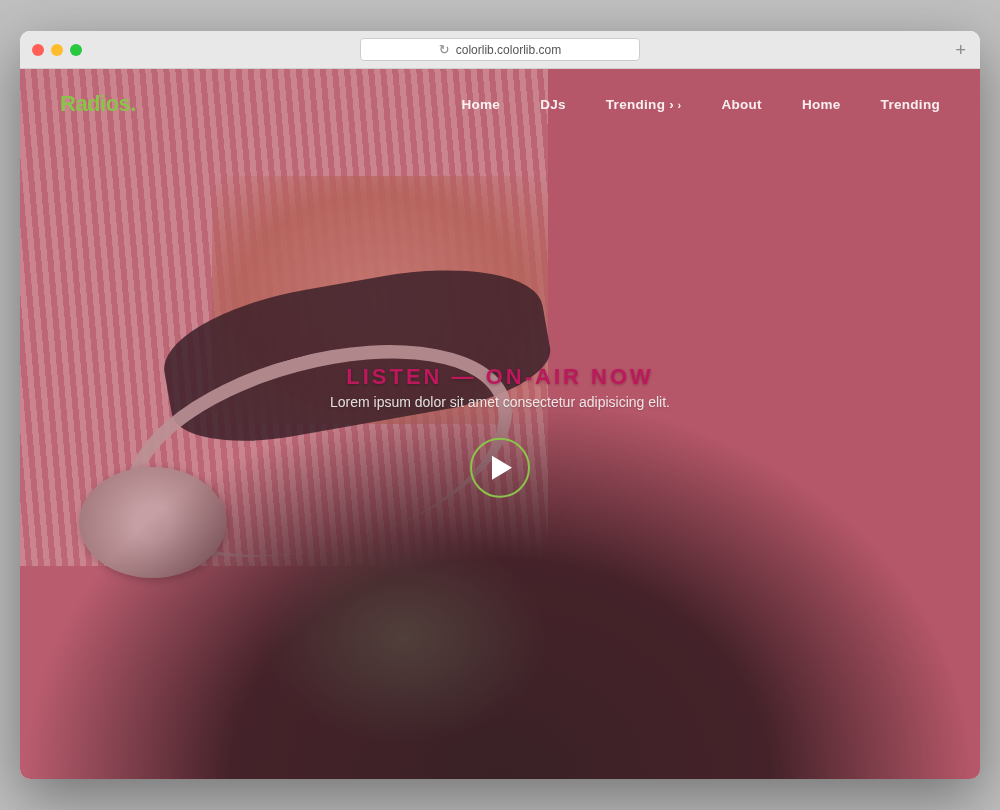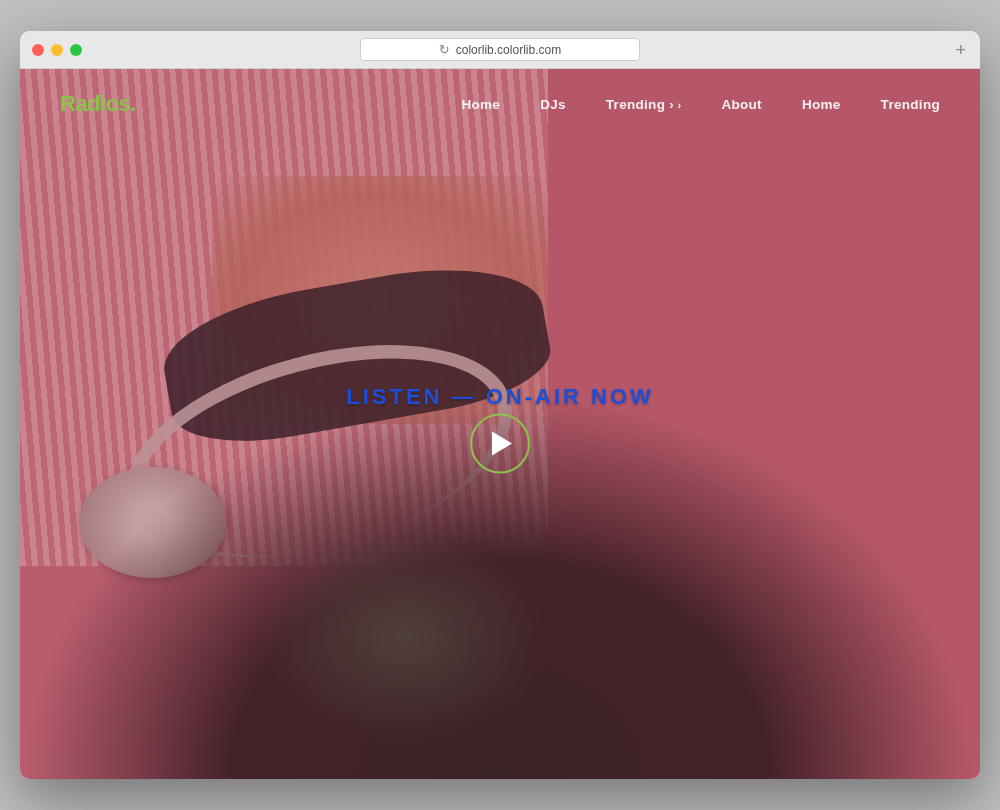--- a/index.html
+++ b/index.html
@@ -259,21 +259,21 @@
       position: absolute;
       top: 50%;
       left: 50%;
       transform: translate(-50%, -45%);
       text-align: center;
       z-index: 5;
       width: 500px;
     }
 
     .hero-title {
-      color: #1d4ed8;
+      color: #be185d;
       font-size: 22px;
       font-weight: 600;
       letter-spacing: 3px;
       text-transform: uppercase;
       margin-bottom: 4px;
       text-shadow: 0 1px 3px rgba(0,0,0,0.3);
     }
 
     .hero-subtitle {
       color: rgba(255,255,255,0.85);
@@ -355,18 +355,19 @@
         <li><a href="#">DJs</a></li>
         <li><a href="#" class="has-dropdown">Trending ›</a></li>
         <li><a href="#">About</a></li>
         <li><a href="#">Home</a></li>
         <li><a href="#">Trending</a></li>
       </ul>
     </nav>
 
     <div class="hero-content">
       <h1 class="hero-title">LISTEN — ON-AIR NOW</h1>
+      <p class="hero-subtitle">Lorem ipsum dolor sit amet consectetur adipisicing elit.</p>
       <button class="play-button">
         <div class="play-icon"></div>
       </button>
     </div>
   </div>
 </div>
 
 </body></html>

